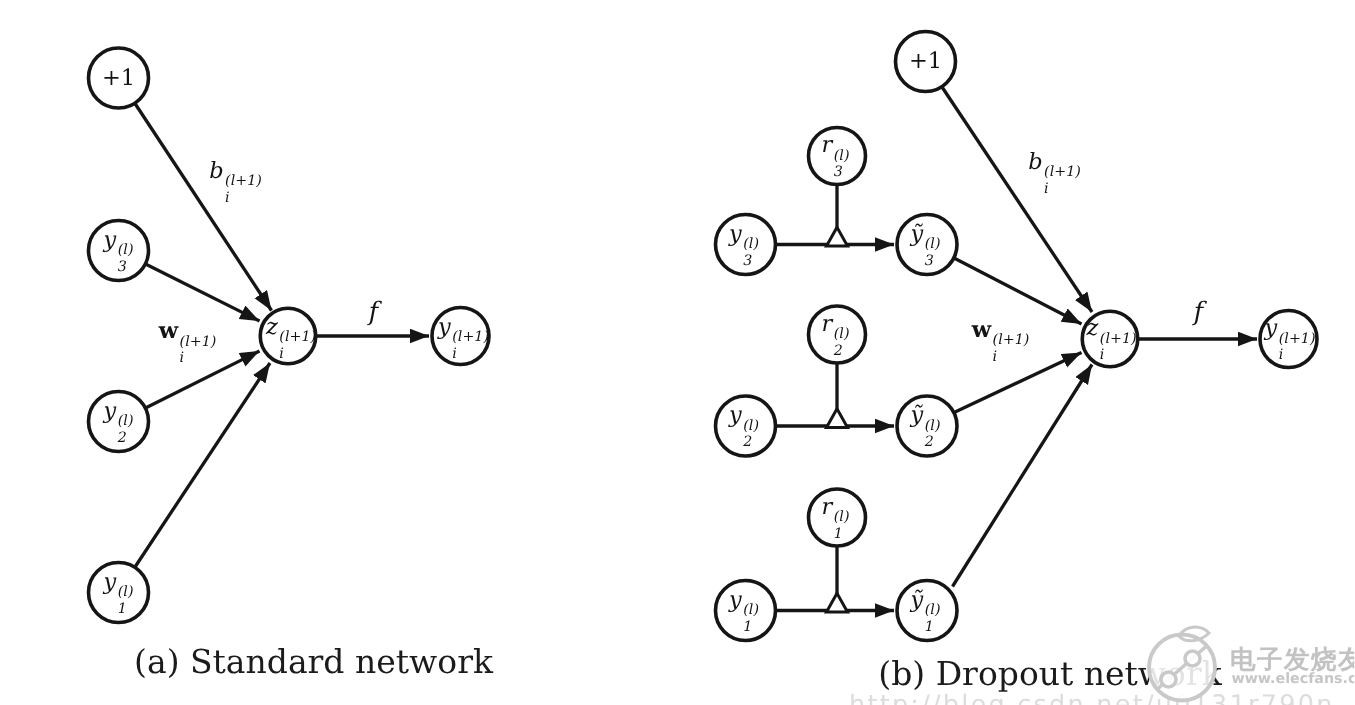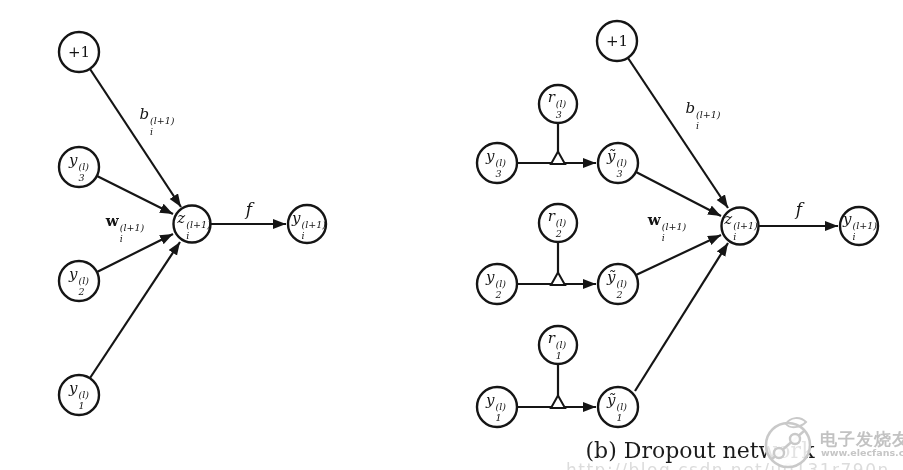--- a/index.html
+++ b/index.html
@@ -167,20 +167,21 @@
         <span>i</span>
       </span></div>
   <div class="mlab" style="left:667px;top:228px"><span class="bf">w</span><span class="ms">
         <span>(l+1)</span>
         <span>i</span>
       </span></div>
   <div class="mlab flab" style="left:799px;top:209px"><span>f</span></div>
 
   <div class="csdn">http://blog.csdn.net/u0131r790n</div>
 
+  <div class="cap" style="left:209px;top:442px">(a) Standard network</div>
   <div class="cap" style="left:700px;top:450px">(b) Dropout network</div>
 
   <svg class="logo" width="58" height="56" viewBox="0 0 58 56">
     <circle cx="26" cy="29" r="22" fill="rgba(255,255,255,0.88)" stroke="#c9c9c9" stroke-width="2.6"></circle>
     <path d="M24 8 C 28 1, 38 0, 44 6 C 38 12, 28 13, 24 8 Z" fill="none" stroke="#c9c9c9" stroke-width="2"></path>
     <line x1="10" y1="43" x2="42" y2="15" stroke="#c9c9c9" stroke-width="2.4"></line>
     <circle cx="17" cy="37" r="5" fill="rgba(255,255,255,0.9)" stroke="#c9c9c9" stroke-width="2.4"></circle>
     <circle cx="33" cy="23" r="5" fill="rgba(255,255,255,0.9)" stroke="#c9c9c9" stroke-width="2.4"></circle>
   </svg>
   <div class="wm-name">电子发烧友</div>

